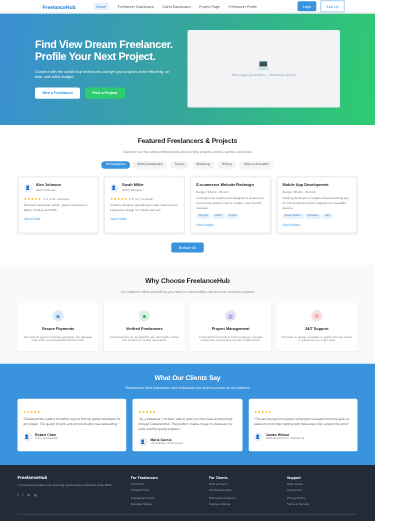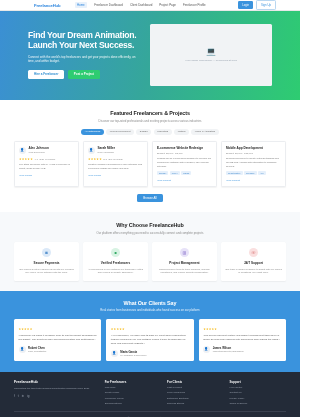--- a/index.html
+++ b/index.html
@@ -317,22 +317,22 @@
   </div>
   <div class="nav-actions">
     <button class="btn-login">Login</button>
     <button class="btn-signup">Sign Up</button>
   </div>
 </div>
 
 <div class="hero">
   <div class="hero-left">
     <div class="hero-title">
-      <div>Find Your Dream Animation.</div>
-      <div>Launch Your Next Success.</div>
+      <div>Find View Dream Freelancer.</div>
+      <div>Profile Your Next Project.</div>
     </div>
     <div class="hero-sub">Connect with the world's top freelancers and get your projects done efficiently, on time, and within budget.</div>
     <div class="hero-btns">
       <button class="btn-hire">Hire a Freelancer</button>
       <button class="btn-post">Post a Project</button>
     </div>
   </div>
   <div class="hero-right">
     <div class="hero-placeholder">
       <div class="ph-icon">💻</div>

